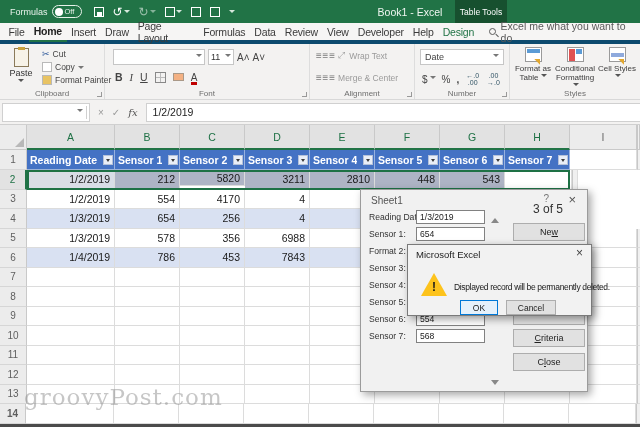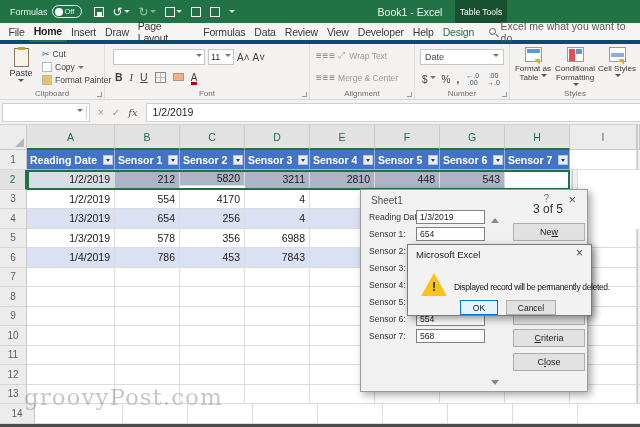--- a/index.html
+++ b/index.html
@@ -562,21 +562,21 @@
         <div class="gcell" style="width: 65px; height: 19.5px;"></div>
         <div class="gcell" style="width: 65px; height: 19.5px;"></div>
         <div class="gcell" style="width: 65px; height: 19.5px;"></div>
         <div class="gcell" style="width: 65px; height: 19.5px;"></div>
         <div class="gcell" style="width: 65px; height: 19.5px;"></div>
         <div class="gcell" style="width: 65px; height: 19.5px;"></div>
         <div class="gcell" style="width: 67px; height: 19.5px;"></div>
         <div class="gcell sliver" style="width: 3px; height: 19.5px;"></div>
       </div>
       <div class="g-row" style="height: 19.5px;">
-        <div class="rnum" style="width: 35px; height: 19.5px;">14</div>
+        <div class="rnum" style="width: 26px; height: 19.5px; font-weight: bold;">14</div>
         <div class="gcell" style="width: 88px; height: 19.5px;"></div>
         <div class="gcell" style="width: 65px; height: 19.5px;"></div>
         <div class="gcell" style="width: 65px; height: 19.5px;"></div>
         <div class="gcell" style="width: 65px; height: 19.5px;"></div>
         <div class="gcell" style="width: 65px; height: 19.5px;"></div>
         <div class="gcell" style="width: 65px; height: 19.5px;"></div>
         <div class="gcell" style="width: 65px; height: 19.5px;"></div>
         <div class="gcell" style="width: 65px; height: 19.5px;"></div>
         <div class="gcell" style="width: 67px; height: 19.5px;"></div>
         <div class="gcell sliver" style="width: 3px; height: 19.5px;"></div>
@@ -603,21 +603,21 @@
     <div class="df-title">
       <span class="t">Sheet1</span>
     </div>
     <span class="df-help">?</span>
     <span class="df-x">×</span>
     <div id="form-fields">
         <div class="df-field" style="top: 22px;">Reading Date:</div>
         <div class="df-input" style="top: 20px;">1/3/2019</div>
         <div class="df-field" style="top: 39px;">Sensor 1:</div>
         <div class="df-input" style="top: 37px;">654</div>
-        <div class="df-field" style="top: 56px;">Sensor 2:</div>
+        <div class="df-field" style="top: 56px;">Format 2:</div>
         <div class="df-input" style="top: 54px;"></div>
         <div class="df-field" style="top: 73px;">Sensor 3:</div>
         <div class="df-input" style="top: 71px;"></div>
         <div class="df-field" style="top: 90px;">Sensor 4:</div>
         <div class="df-input" style="top: 88px;"></div>
         <div class="df-field" style="top: 107px;">Sensor 5:</div>
         <div class="df-input" style="top: 105px;"></div>
         <div class="df-field" style="top: 124px;">Sensor 6:</div>
         <div class="df-input" style="top: 122px;">554</div>
         <div class="df-field" style="top: 141px;">Sensor 7:</div>

